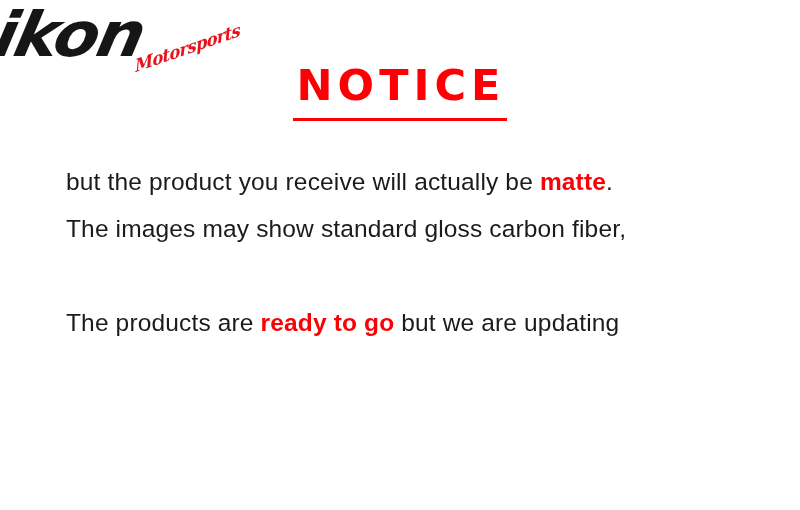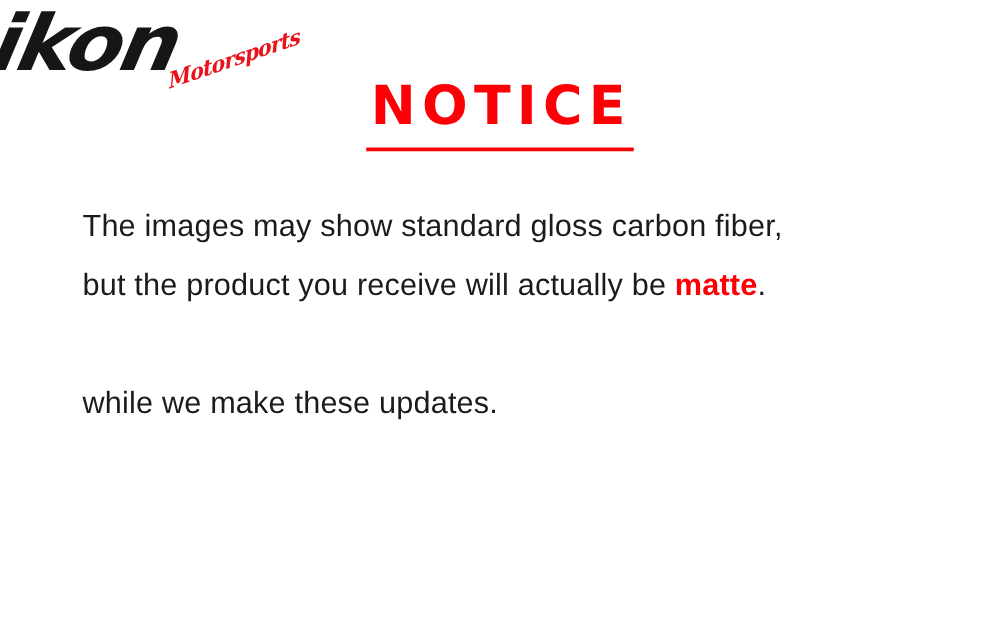--- a/index.html
+++ b/index.html
@@ -110,19 +110,19 @@
   <div class="logo-ikon">ikon</div>
   <div class="logo-motorsports">Motorsports</div>
 </div>
 
 <div class="notice-block">
   <div class="notice-title">NOTICE</div>
 </div>
 
 <div class="body-copy">
   <p class="para">
+      <span class="line"><span>but the product you receive will actually be </span><span class="hl">matte</span><span>.</span></span>
       <span class="line"><span>The images may show standard gloss carbon fiber,</span></span>
-      <span class="line"><span>but the product you receive will actually be </span><span class="hl">matte</span><span>.</span></span>
     </p>
   <p class="para">
-      <span class="line"><span>while we make these updates.</span></span>
+      <span class="line"><span>The products are </span><span class="hl">ready to go</span><span> but we are updating</span></span>
     </p>
 </div>
 
 </body></html>

